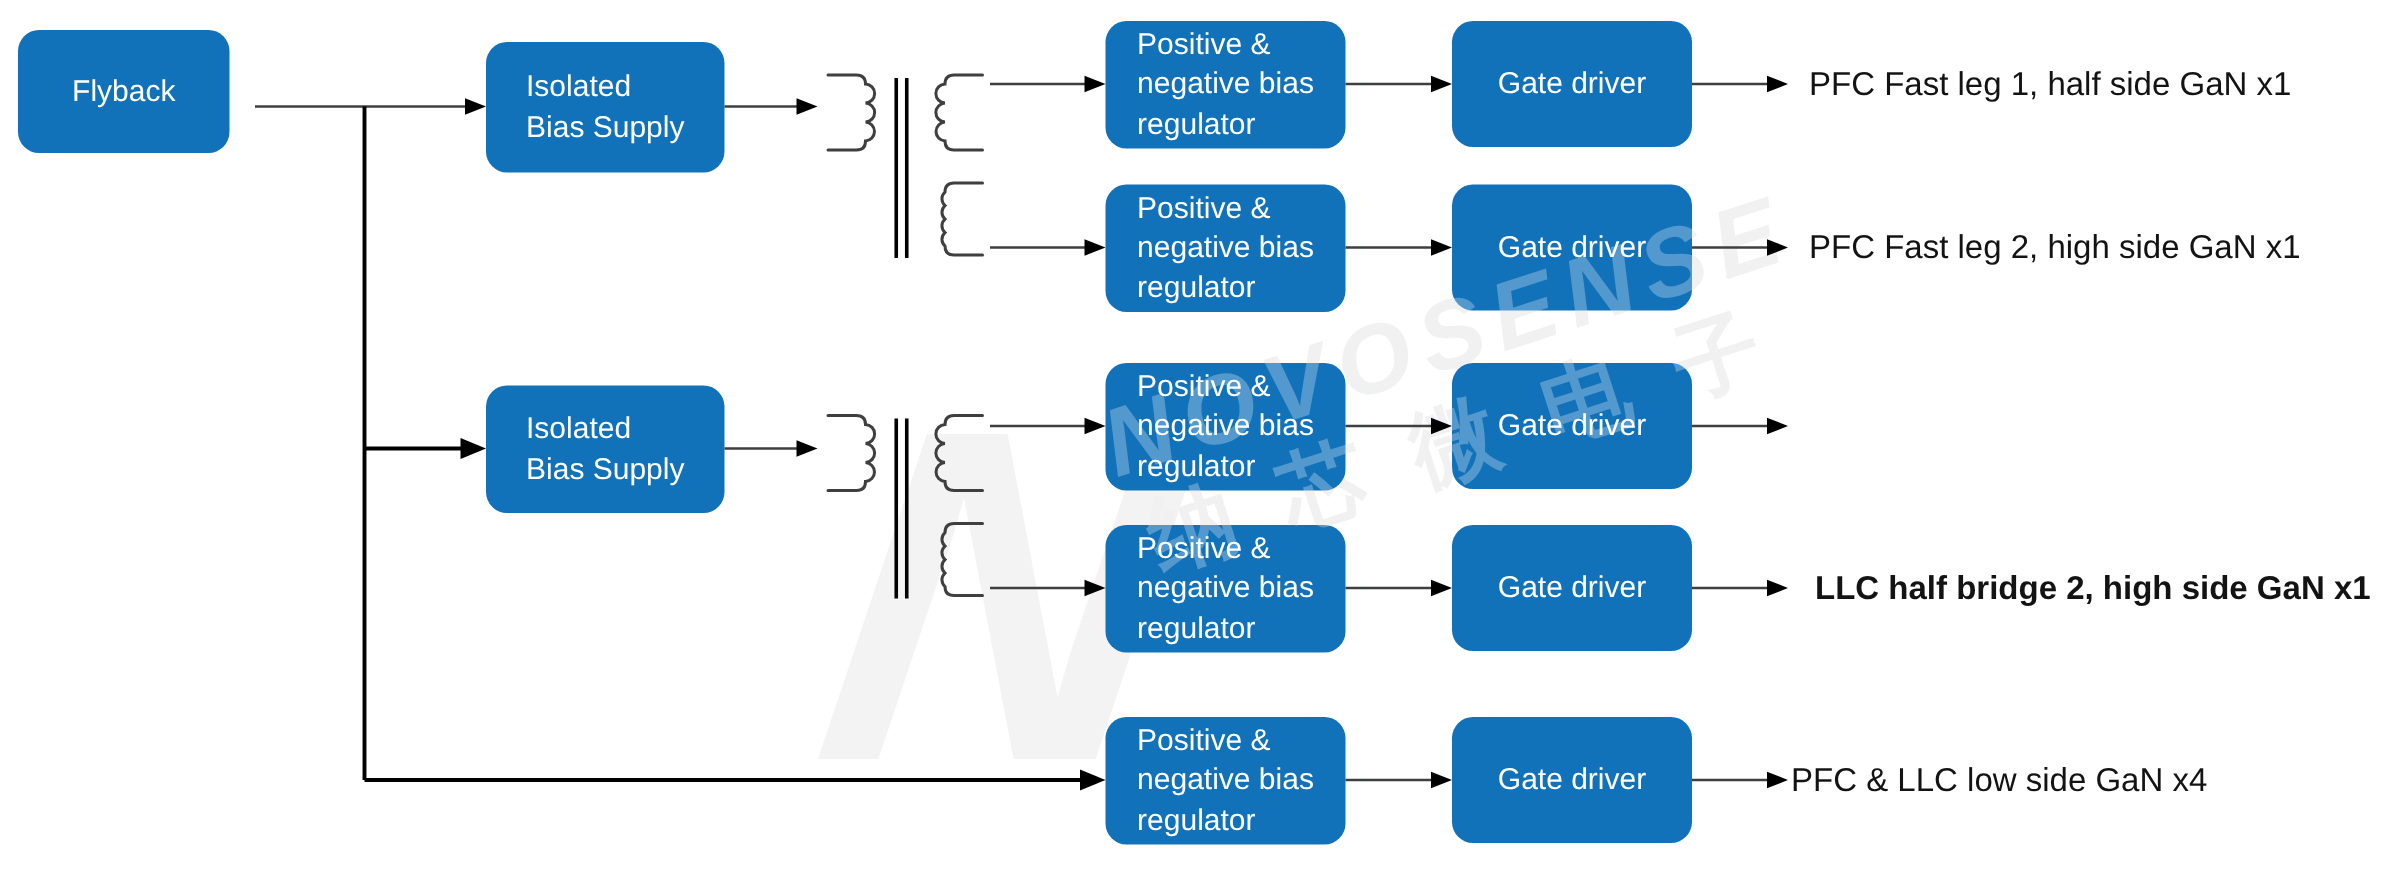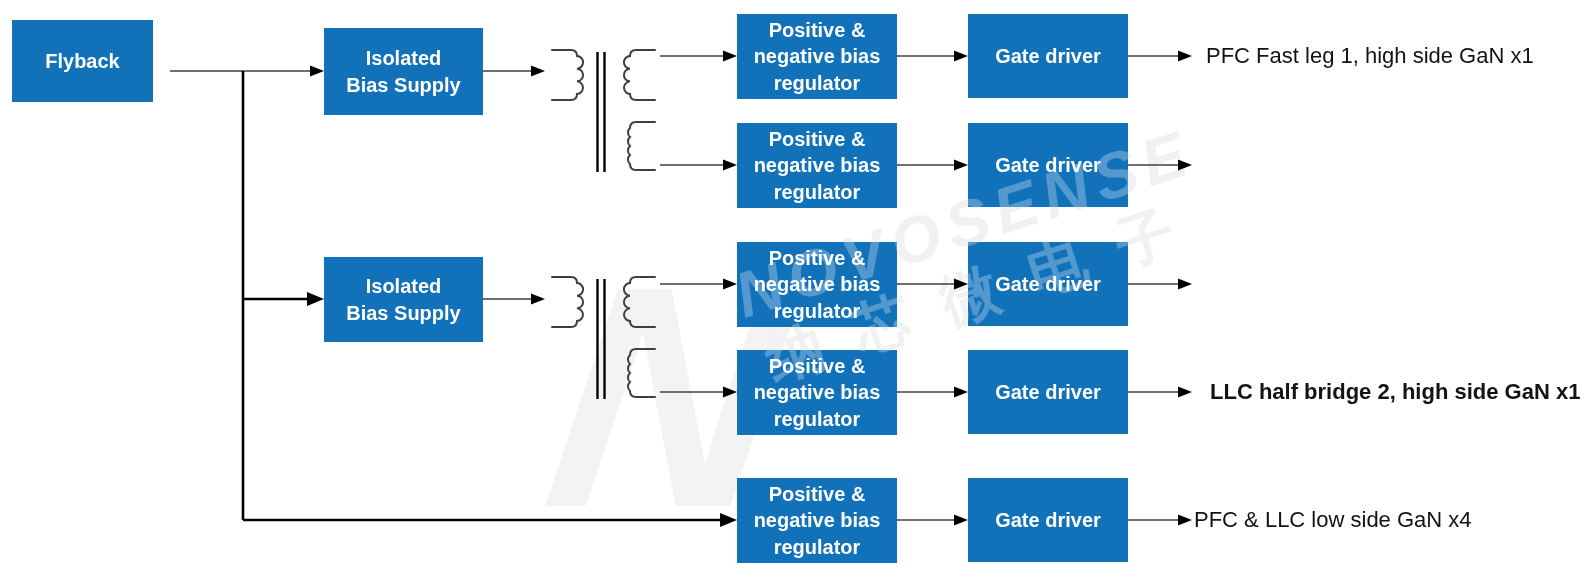--- a/index.html
+++ b/index.html
@@ -38,22 +38,23 @@
     text-align:center;transform:rotate(-18deg);
   }
   .wm-brand{font-size:64px;line-height:72px;font-weight:bold;font-style:italic;letter-spacing:8px;white-space:nowrap;}
   .wm-brand-cn{font-size:58px;line-height:68px;font-weight:bold;letter-spacing:34px;white-space:nowrap;}
 
   
   .block{
     position:absolute;z-index:1;
     background:var(--block-fill);color:var(--block-text);
     display:flex;align-items:center;justify-content:center;
-    text-align:center;font-size:20px;font-weight:700;line-height:1.33;
+    text-align:left;font-size:20px;font-weight:400;line-height:1.33;
     white-space:pre-line;
+    border-radius:14px;
   }
   .out-label{
     position:absolute;z-index:4;
     height:30px;line-height:30px;
     font-size:22px;color:var(--output-text);
     white-space:nowrap;
   }
   svg.wires{position:absolute;left:0;top:0;z-index:3;pointer-events:none;}
   .wire{stroke:var(--connector);stroke-width:1.6;fill:none;}
   .wire-strong{stroke:var(--connector-emphasis);stroke-width:2.6;fill:none;}
@@ -177,17 +178,18 @@
       <polygon class="head" points="1192,165 1178,159.5 1178,170.5"></polygon>
       <line class="wire" x1="1128" y1="284" x2="1179" y2="284"></line>
       <polygon class="head" points="1192,284 1178,278.5 1178,289.5"></polygon>
       <line class="wire" x1="1128" y1="392" x2="1179" y2="392"></line>
       <polygon class="head" points="1192,392 1178,386.5 1178,397.5"></polygon>
       <line class="wire" x1="1128" y1="520" x2="1179" y2="520"></line>
       <polygon class="head" points="1192,520 1178,514.5 1178,525.5"></polygon>
     </g>
   </svg>
 
-  <div class="out-label" style="left:1206px;top:41px;">PFC Fast leg 1, high side GaN x1</div>
+  <div class="out-label" style="left:1206px;top:41px;">PFC Fast leg 1, half side GaN x1</div>
+  <div class="out-label" style="left:1206px;top:150px;">PFC Fast leg 2, high side GaN x1</div>
   <div class="out-label" style="left:1210px;top:377px;font-weight:bold;">LLC half bridge 2, high side GaN x1</div>
   <div class="out-label" style="left:1194px;top:505px;">PFC &amp; LLC low side GaN x4</div>
 
 </div>
 
 </body></html>

